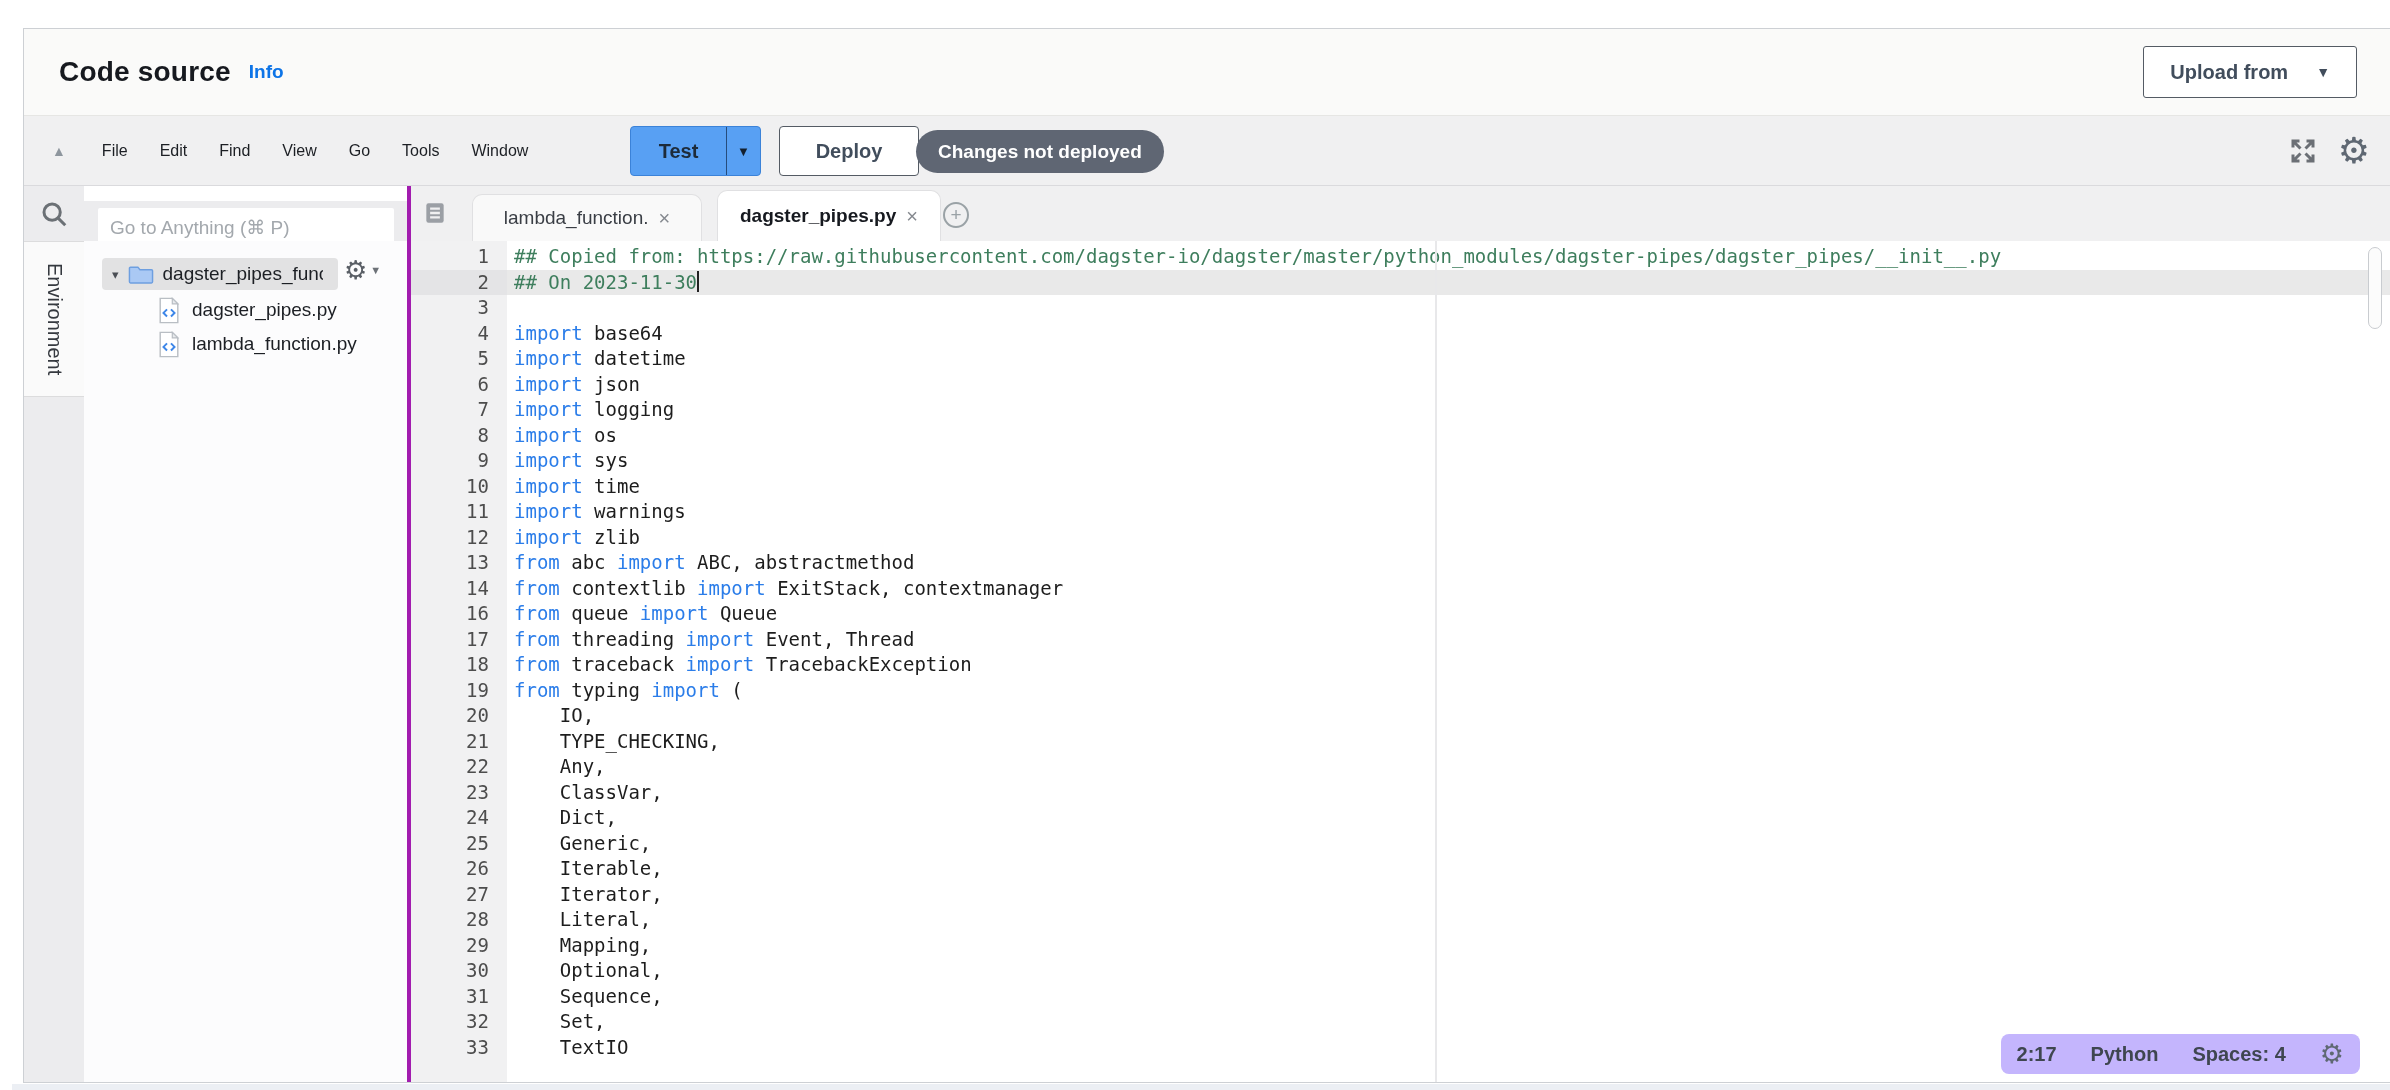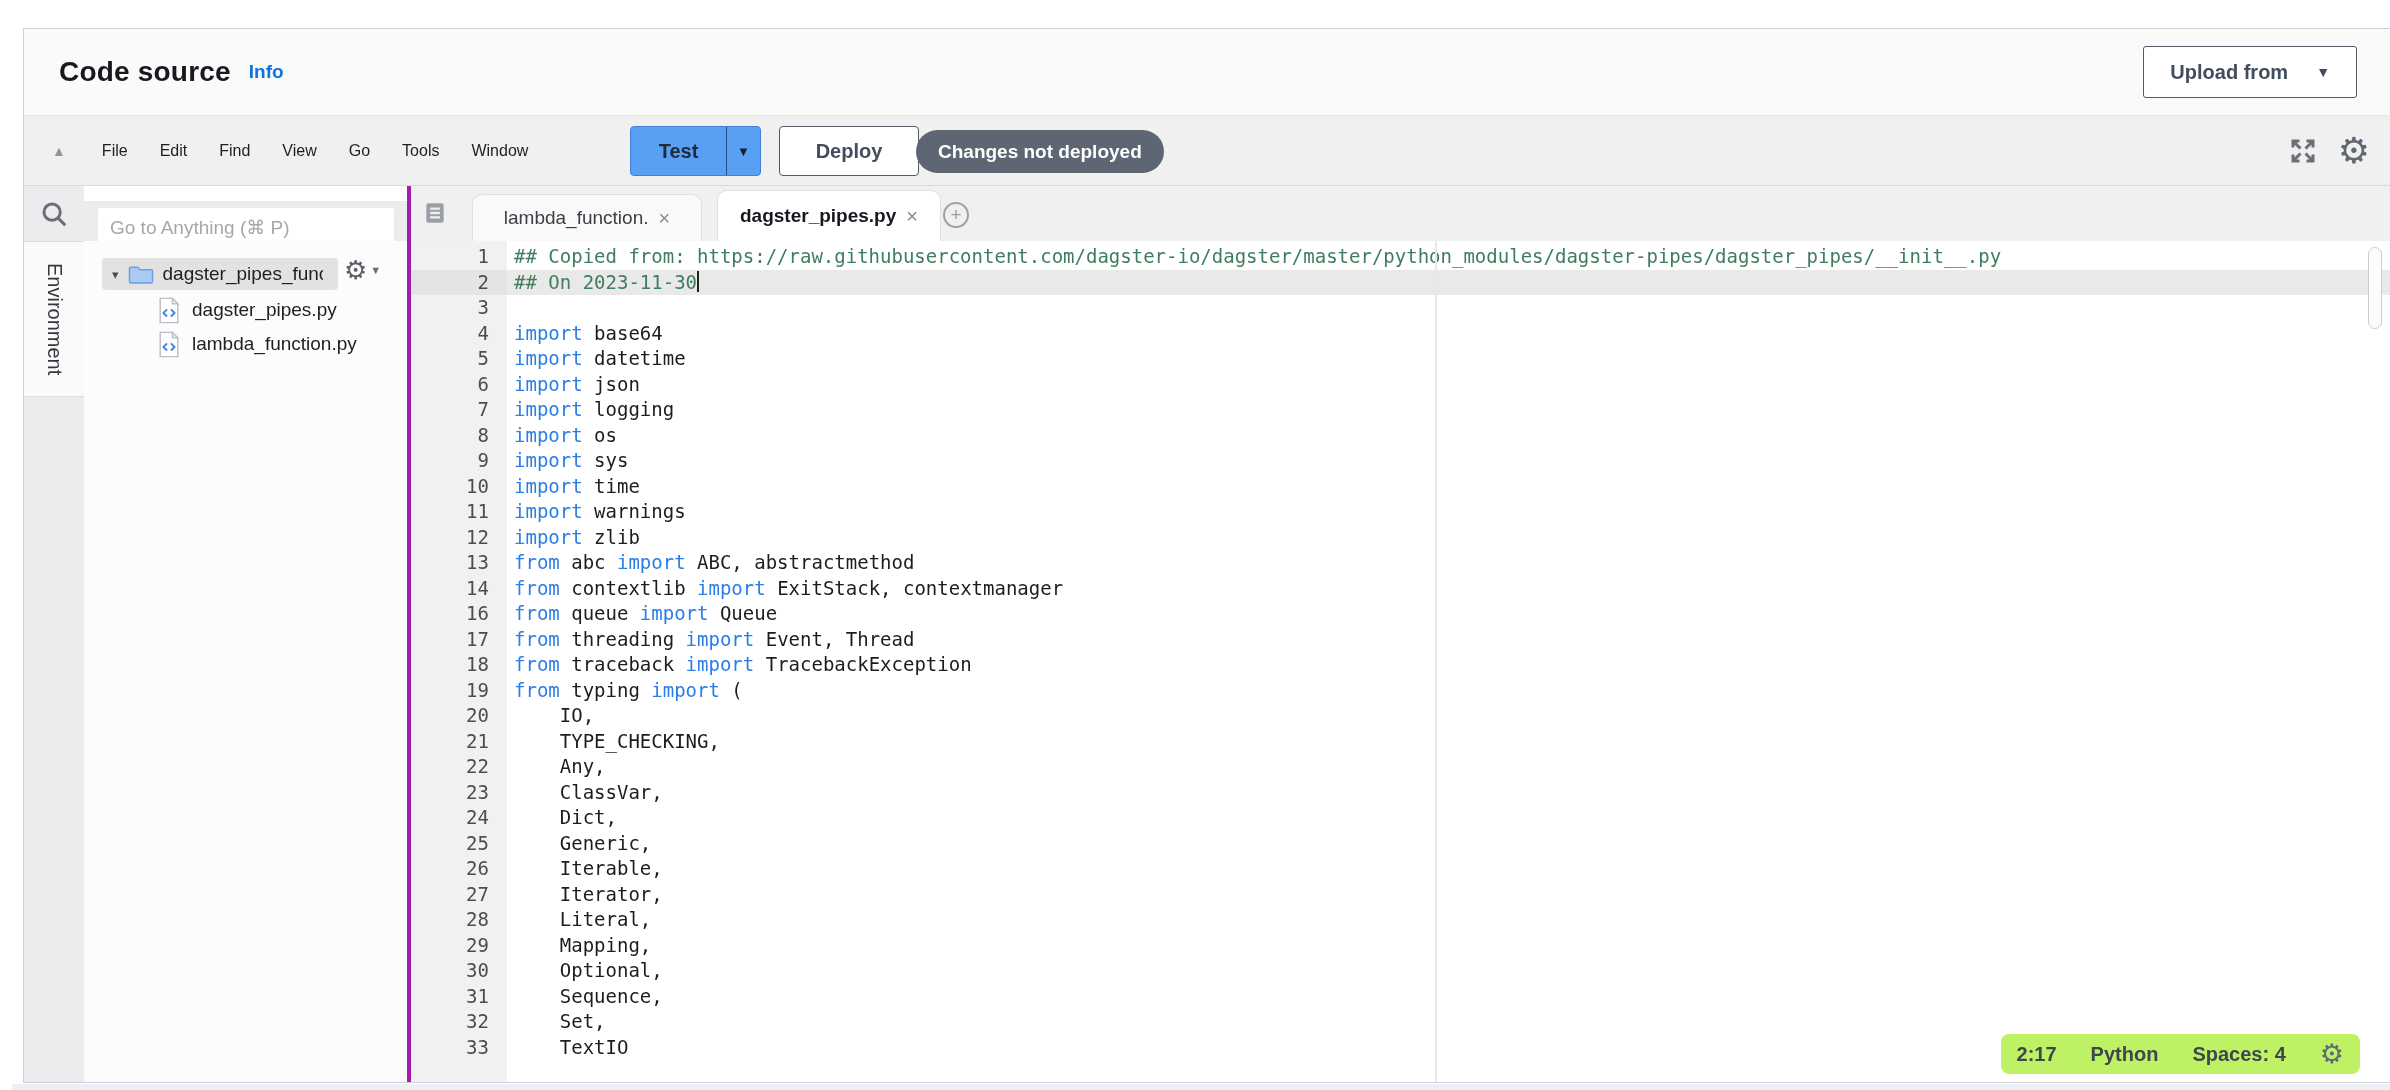--- a/index.html
+++ b/index.html
@@ -87,21 +87,21 @@
   .code-line .lt{white-space:pre;padding-left:7px;color:var(--code_text);flex:1;}
   .code-line.active{background:var(--active_line);}
   .code-line.active .ln{background:#e4e4e6;}
   .tok-cm{color:var(--comment_green);}
   .tok-kw{color:var(--keyword_blue);}
   .tok-tx{color:var(--code_text);}
   .caret-bar{display:inline-block;width:2px;height:21px;background:#222;vertical-align:-3px;}
   .vscrollbar{position:absolute;right:8px;top:6px;width:14px;height:82px;border-radius:8px;
     background:#fcfcfc;border:1px solid #c9ccd0;}
   
-  .statusbar{position:absolute;right:30px;bottom:8px;height:40px;border-radius:8px;background:#bef264;
+  .statusbar{position:absolute;right:30px;bottom:8px;height:40px;border-radius:8px;background:#c4b5fd;
     display:flex;align-items:center;gap:34px;padding:0 16px;}
   .status-item{font-size:20px;font-weight:600;color:#3f4650;cursor:pointer;}
   .statusbar .gear-glyph{font-size:27px;}
   .bottom-strip{position:absolute;left:0;top:1084px;width:2390px;height:6px;background:#eceff4;}
 </style>
 </head>
 <body>
 
 <div class="stage">
   <div class="card">

